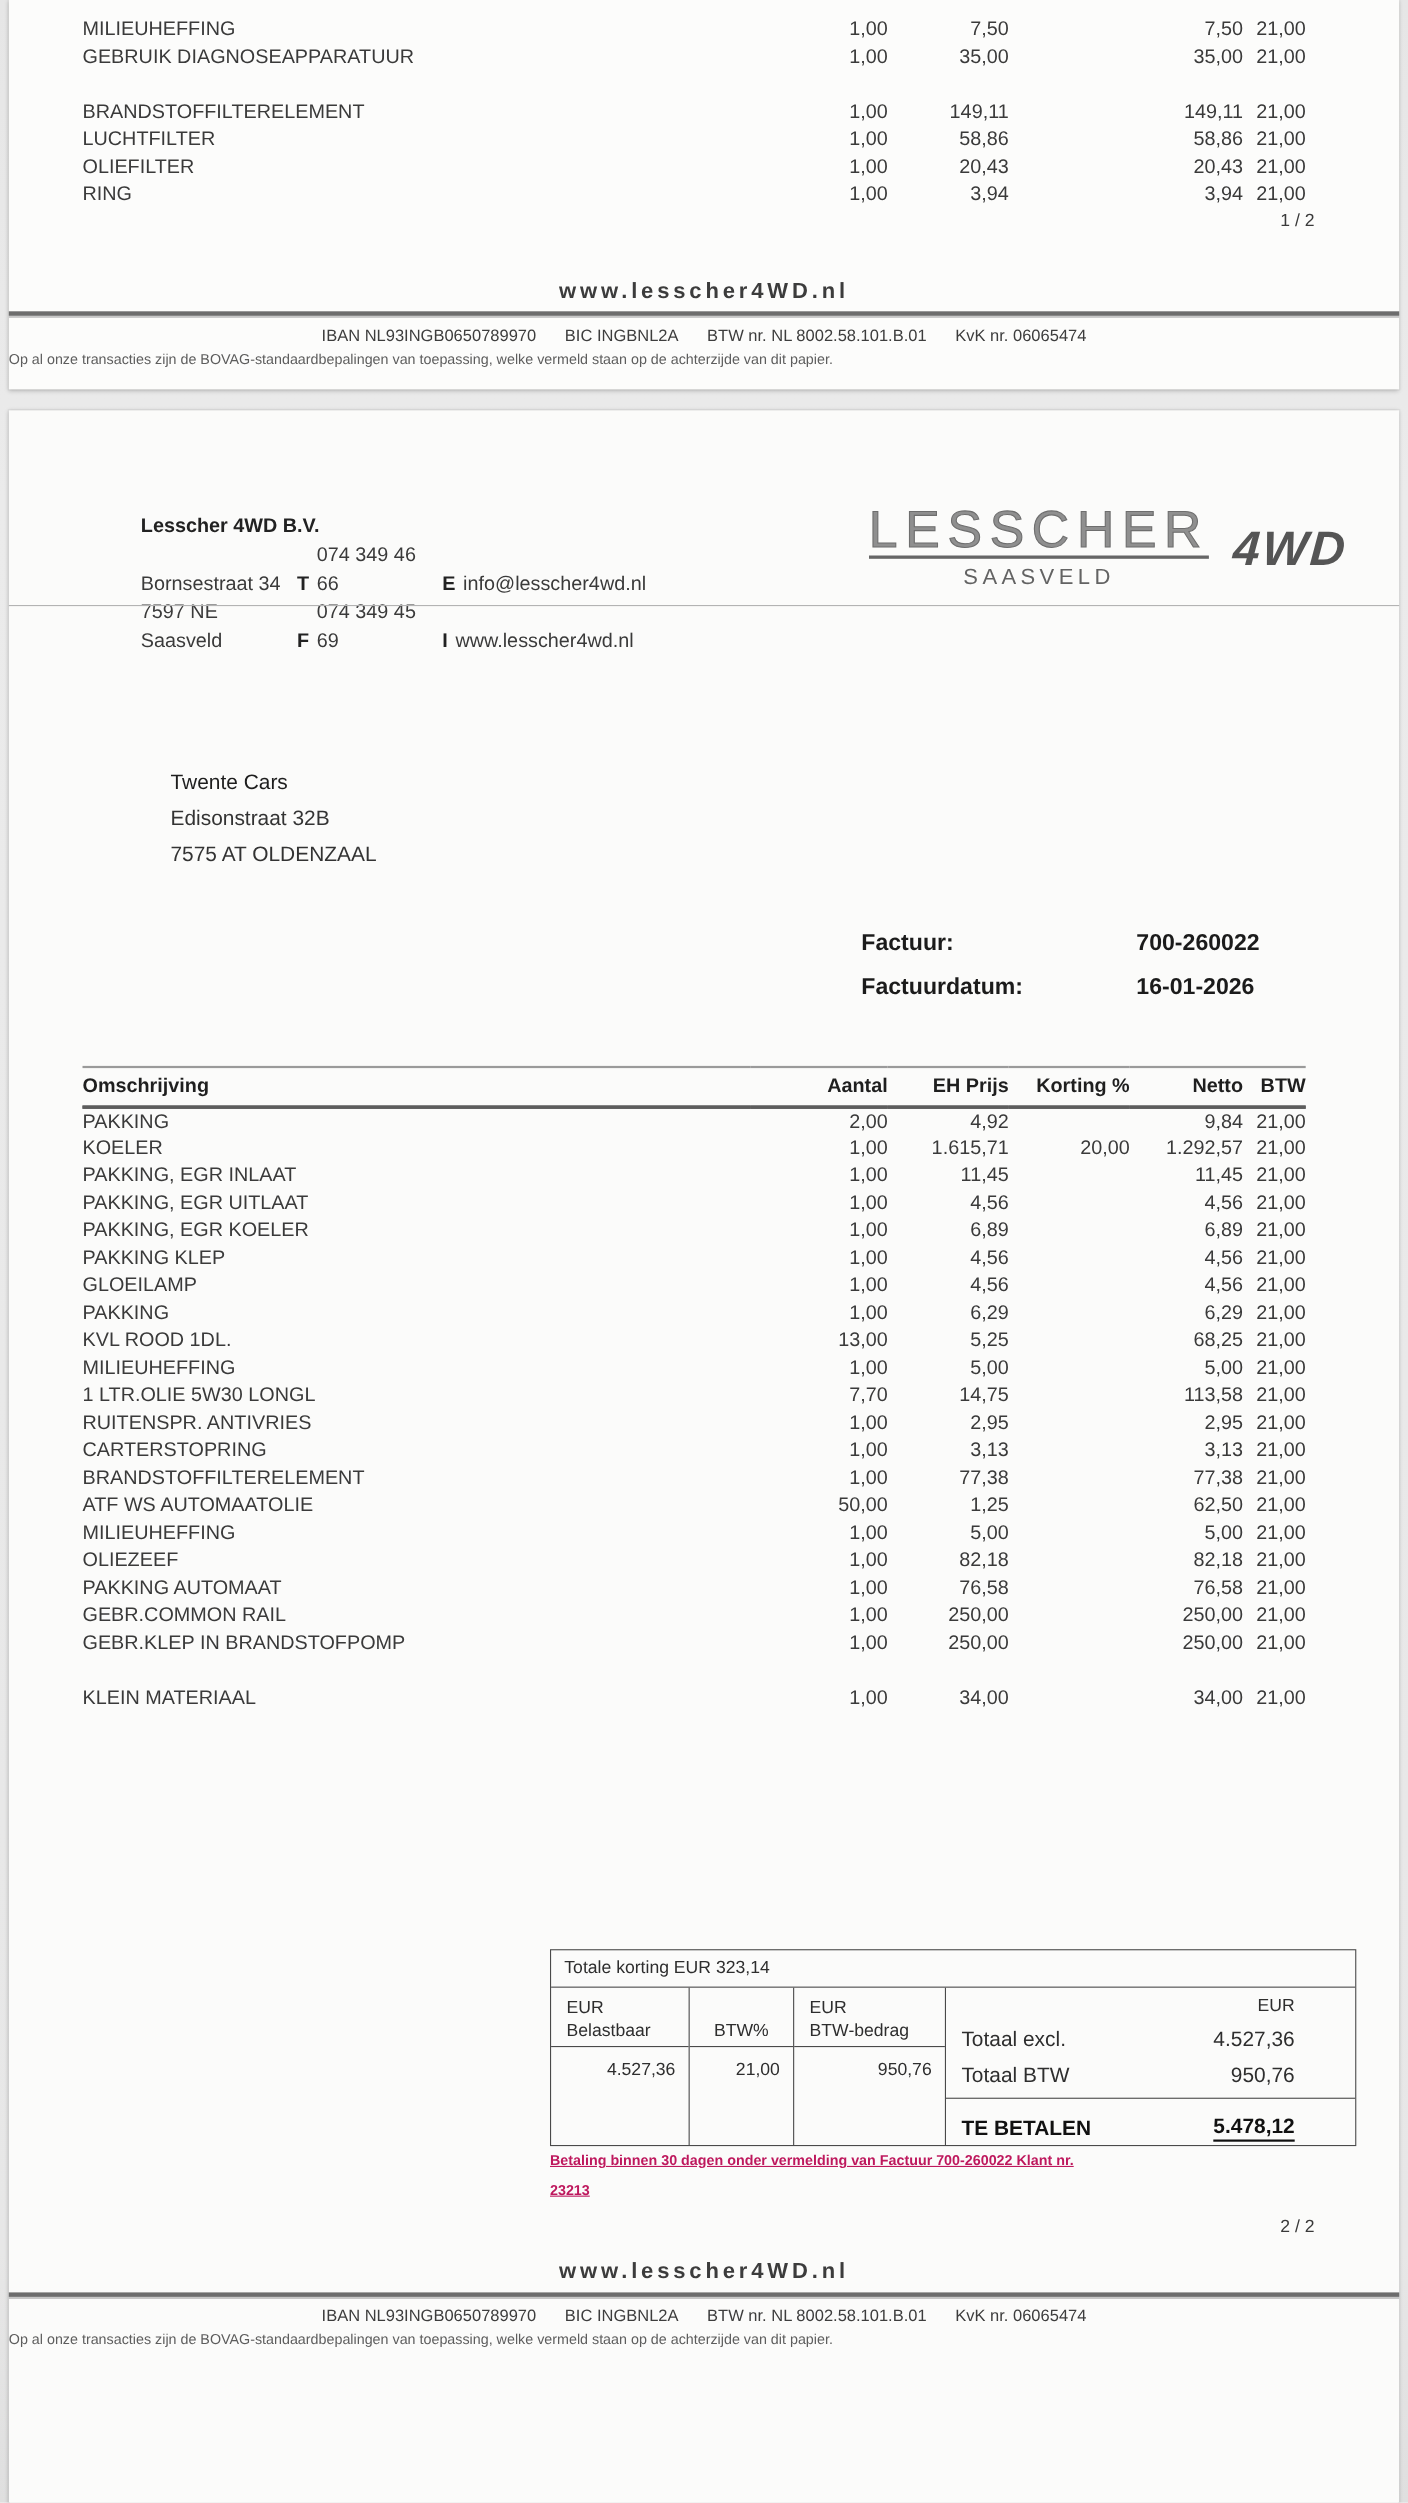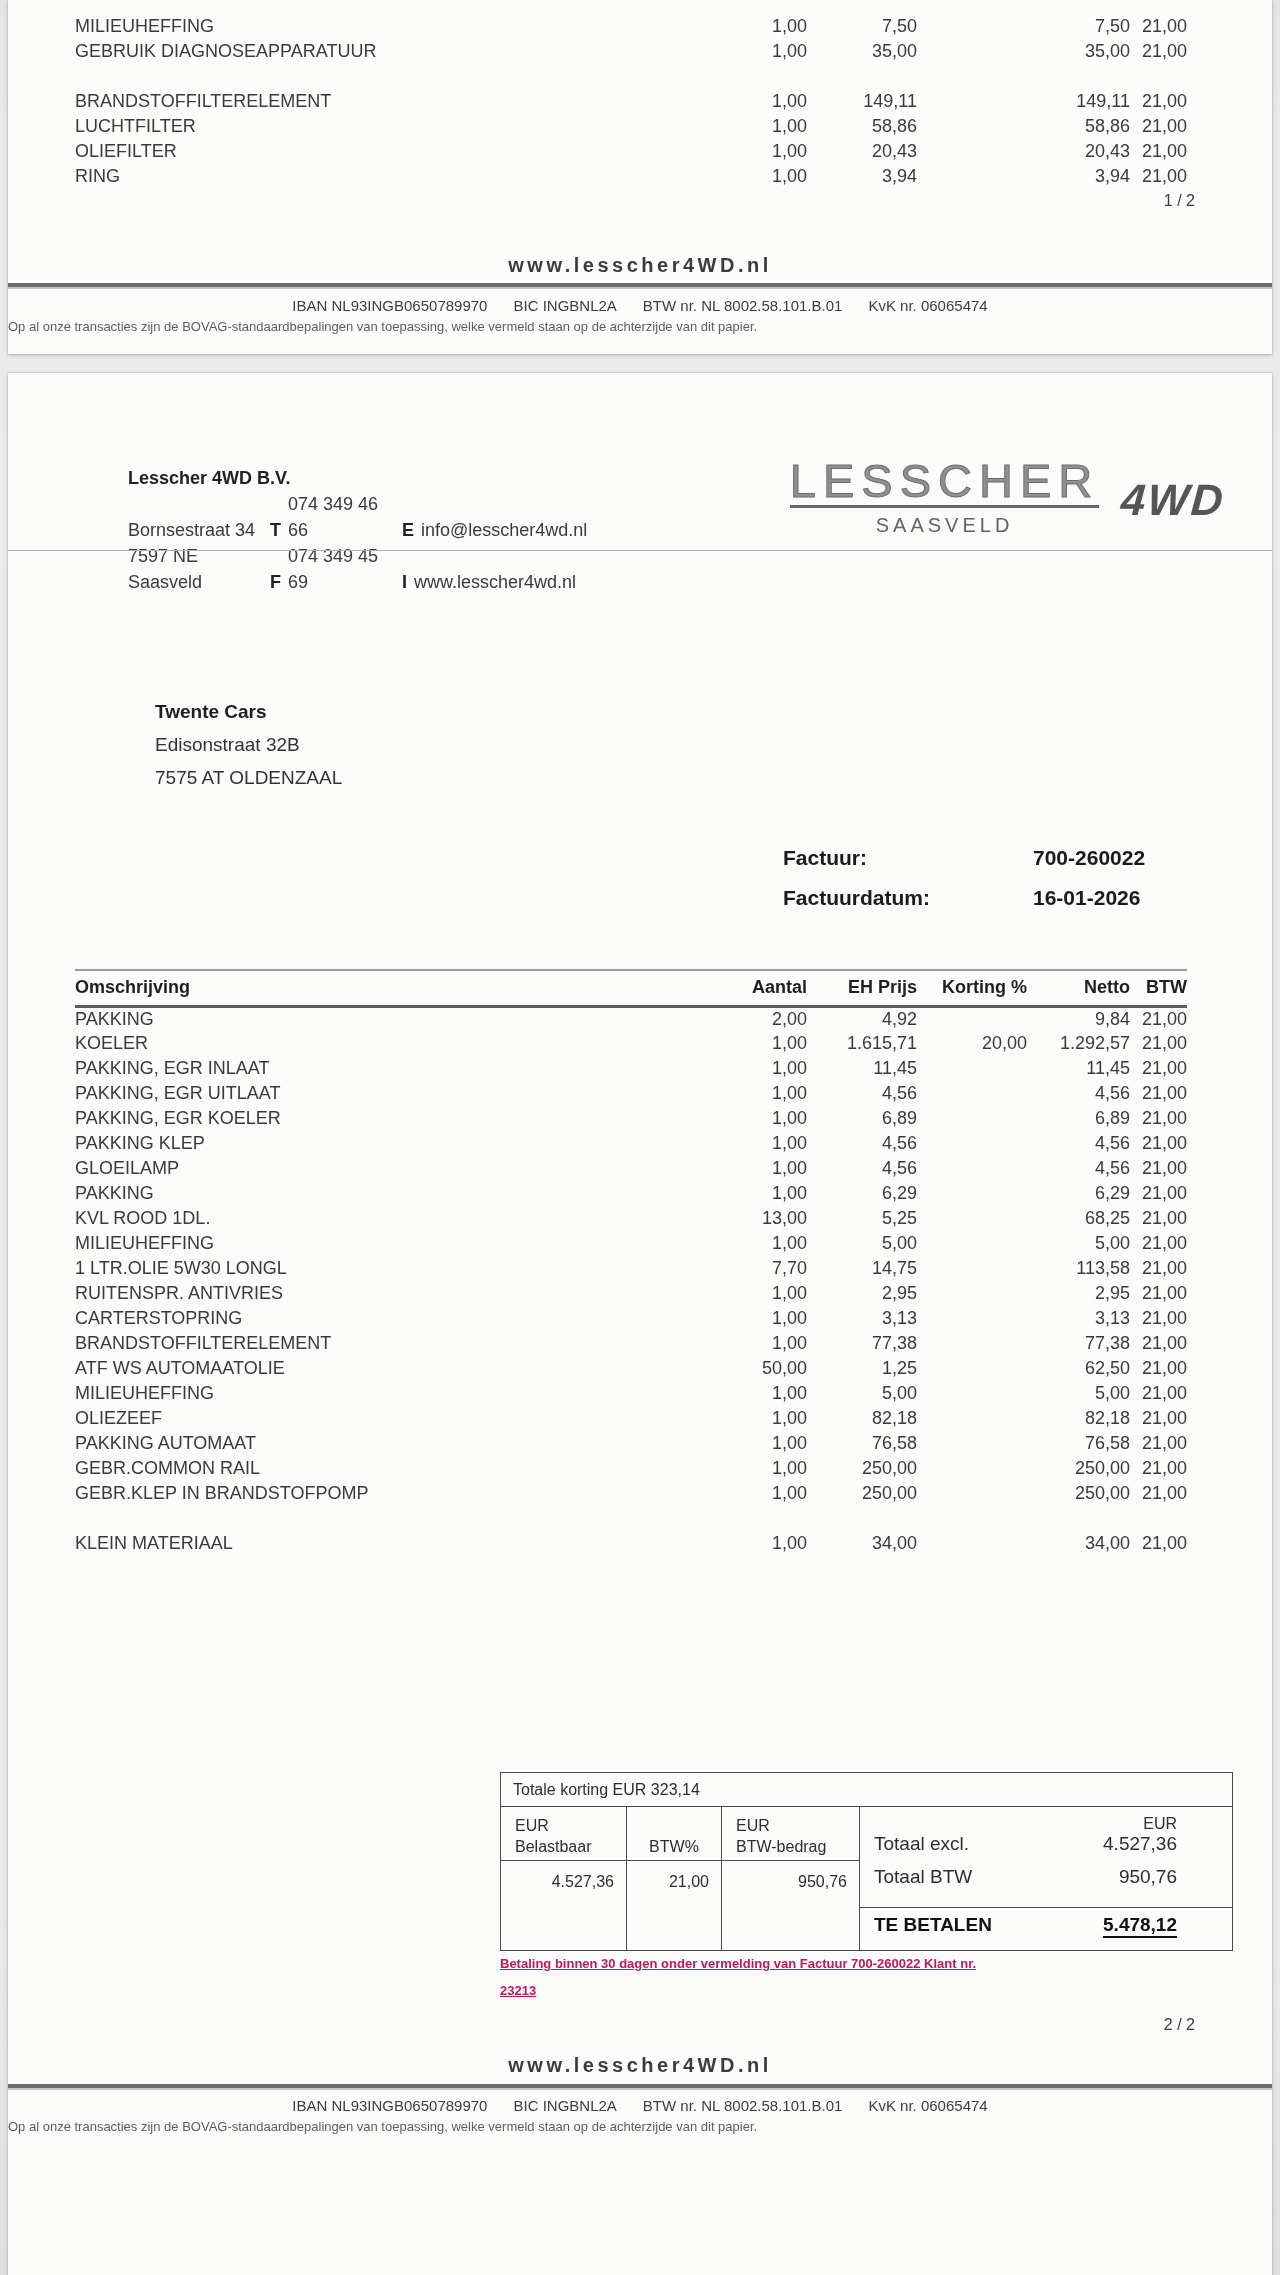--- a/index.html
+++ b/index.html
@@ -62,21 +62,21 @@
   }
   .logo-rule { height:3px; background:#666; margin-top:2px; }
   .logo-sub { text-align:center; font-size:20px; letter-spacing:4px; color:#636363; margin-top:6px; }
   .logo-4wd {
     font-size:44px; font-weight:bold; font-style:italic; color:#555;
     margin-left:22px; margin-top:16px; letter-spacing:2px; transform:skewX(-4deg);
   }
   .head-sep { position:absolute; left:0; right:0; top:177px; border-top:1px solid #b3b3b3; }
 
   .customer { position:absolute; left:147px; top:322px; font-size:19px; line-height:33px; color:#333; }
-  .customer .cust-name { font-weight:bold; color:#1e1e1e; }
+  .customer .cust-name { font-weight:normal; color:#1e1e1e; }
 
   .invoice-meta { position:absolute; left:775px; top:465px; font-size:21px; font-weight:bold; color:#1b1b1b; }
   .invoice-meta .row { display:flex; height:40px; align-items:center; }
   .invoice-meta .lab { width:250px; }
 
   .vehicle { position:absolute; left:0; right:0; top:559px; height:37px; border-top:2px solid #7c7c7c; font-size:17px; color:#3a3a3a; }
   .vehicle span { position:absolute; top:0; line-height:37px; white-space:nowrap; }
   .v-model { left:67px; } .v-plate { left:295px; font-weight:bold; color:#1f1f1f; }
   .v-vin { left:382px; } .v-deel { left:800px; } .v-date { left:860px; }
   .v-apkl { left:945px; } .v-apkd { left:1012px; } .v-kml { left:1100px; } .v-km { left:1160px; }
@@ -87,21 +87,21 @@
   .totals { position:absolute; left:492px; top:1399px; width:733px; border:1px solid #4a4a4a; background:#fbfbfa; font-size:16px; color:#2e2e2e; }
   .t-korting { line-height:33px; height:34px; padding-left:12px; border-bottom:1px solid #4a4a4a; }
   .t-body { display:flex; height:143px; }
   .t-col { border-right:1px solid #4a4a4a; }
   .t-c1 { width:126px; } .t-c2 { width:95px; } .t-c3 { width:138px; }
   .t-head { height:54px; border-bottom:1px solid #4a4a4a; padding:8px 0 0 14px; line-height:21px; }
   .t-c2 .t-head { padding-left:0; text-align:center; padding-top:29px; }
   .t-val { padding-top:12px; text-align:right; padding-right:12px; }
   .t-right { flex:1; position:relative; font-size:19px; }
   .t-eur { text-align:right; padding:8px 55px 0 0; font-size:16px; }
-  .t-line { display:flex; justify-content:space-between; padding:0 55px 0 14px; height:33px; align-items:flex-start; }
+  .t-line { display:flex; justify-content:space-between; padding:0 55px 0 14px; height:33px; align-items:flex-end; }
   .t-sep { border-top:1px solid #4a4a4a; margin-top:8px; }
   .t-pay { font-weight:bold; color:#111; margin-top:6px; }
   .t-pay .t-amt { border-bottom:2px solid #111; }
 
   .pay-note { position:absolute; left:492px; top:1577px; width:750px; font-size:13px; font-weight:bold; color:#be185d; line-height:27px;text-decoration:underline; }
   .p2-indicator { position:absolute; top:1640px; left:0; right:0; }
   .p2-footer { position:absolute; left:0; right:0; top:1681px; }
   .p2-footer .band { margin-top:7px; }
   .p2-footer .iban-line { margin-top:9px; }
   .p2-footer .bovag { margin-top:5px; }

